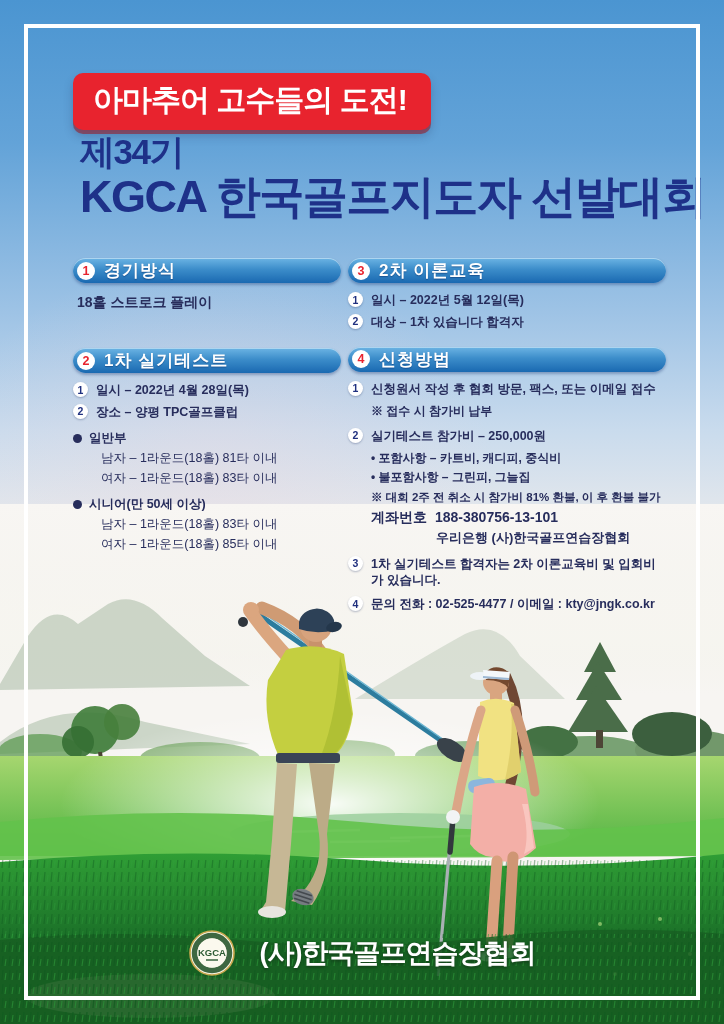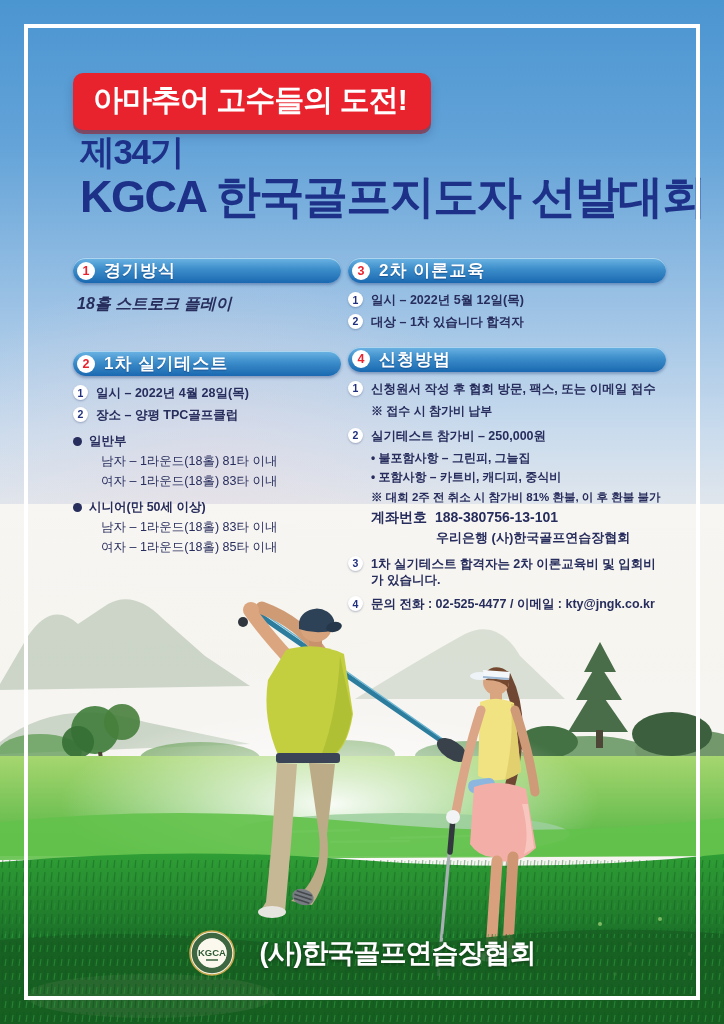--- a/index.html
+++ b/index.html
@@ -31,21 +31,21 @@
     display:flex;align-items:center;gap:9px;height:25px;border-radius:13px;
     background:linear-gradient(180deg,#6cb4e4 0%,#3c8dca 45%,#1a69b1 100%);
     padding:0 12px 0 4px;box-shadow:0 2px 3px rgba(20,50,110,.35), inset 0 1px 0 rgba(255,255,255,.45);
   }
   .sec-num{
     flex:none;width:18px;height:18px;border-radius:50%;background:#fff;
     color:#e8232e;font-size:12.5px;font-weight:900;display:flex;align-items:center;justify-content:center;
   }
   .sec-title{color:#fff;font-weight:800;font-size:17px;letter-spacing:1px;white-space:nowrap;text-shadow:0 1px 1px rgba(10,50,110,.5);}
 
-  .body-text{margin:11px 0 0 4px;font-size:16px;font-weight:700;color:#272d5c;font-style:italic;}
+  .body-text{margin:11px 0 0 4px;font-size:14px;font-weight:700;color:#272d5c;}
   .rows{margin-top:9px;}
   .row{display:flex;align-items:flex-start;gap:8px;margin:5px 0;}
   .row-num{
     flex:none;width:15px;height:15px;margin-top:0;border-radius:50%;background:#fff;
     color:#20307f;font-size:10.5px;font-weight:900;display:flex;align-items:center;justify-content:center;
     box-shadow:0 1px 2px rgba(20,40,90,.3);
   }
   .row-text{font-size:12.5px;font-weight:700;color:#272d5c;line-height:1.35;}
   .group{margin:9px 0 0 0;}
   .g-head{display:flex;align-items:center;gap:7px;font-size:12.5px;font-weight:800;color:#272d5c;}
@@ -270,22 +270,22 @@
       <div class="row">
         <span class="row-num">1</span>
         <span class="row-text">신청원서 작성 후 협회 방문, 팩스, 또는 이메일 접수</span>
       </div>
       <div class="sub-note">※ 접수 시 참가비 납부</div>
 
       <div class="row" style="margin-top:8px;">
         <span class="row-num">2</span>
         <span class="row-text">실기테스트 참가비 – 250,000원</span>
       </div>
+      <div class="sub-note">• 포함사항 – 카트비, 캐디피, 중식비</div>
       <div class="sub-note">• 불포함사항 – 그린피, 그늘집</div>
-      <div class="sub-note">• 포함사항 – 카트비, 캐디피, 중식비</div>
       <div class="mini">※ 대회 2주 전 취소 시 참가비 81% 환불, 이 후 환불 불가</div>
       <div class="acct">
         <span>계좌번호</span>
         <span>188-380756-13-101</span>
       </div>
       <div class="bank">우리은행 (사)한국골프연습장협회</div>
 
       <div class="row" style="margin-top:9px;">
         <span class="row-num">3</span>
         <span class="row-text">1차 실기테스트 합격자는 2차 이론교육비 및 입회비가 있습니다.</span>

